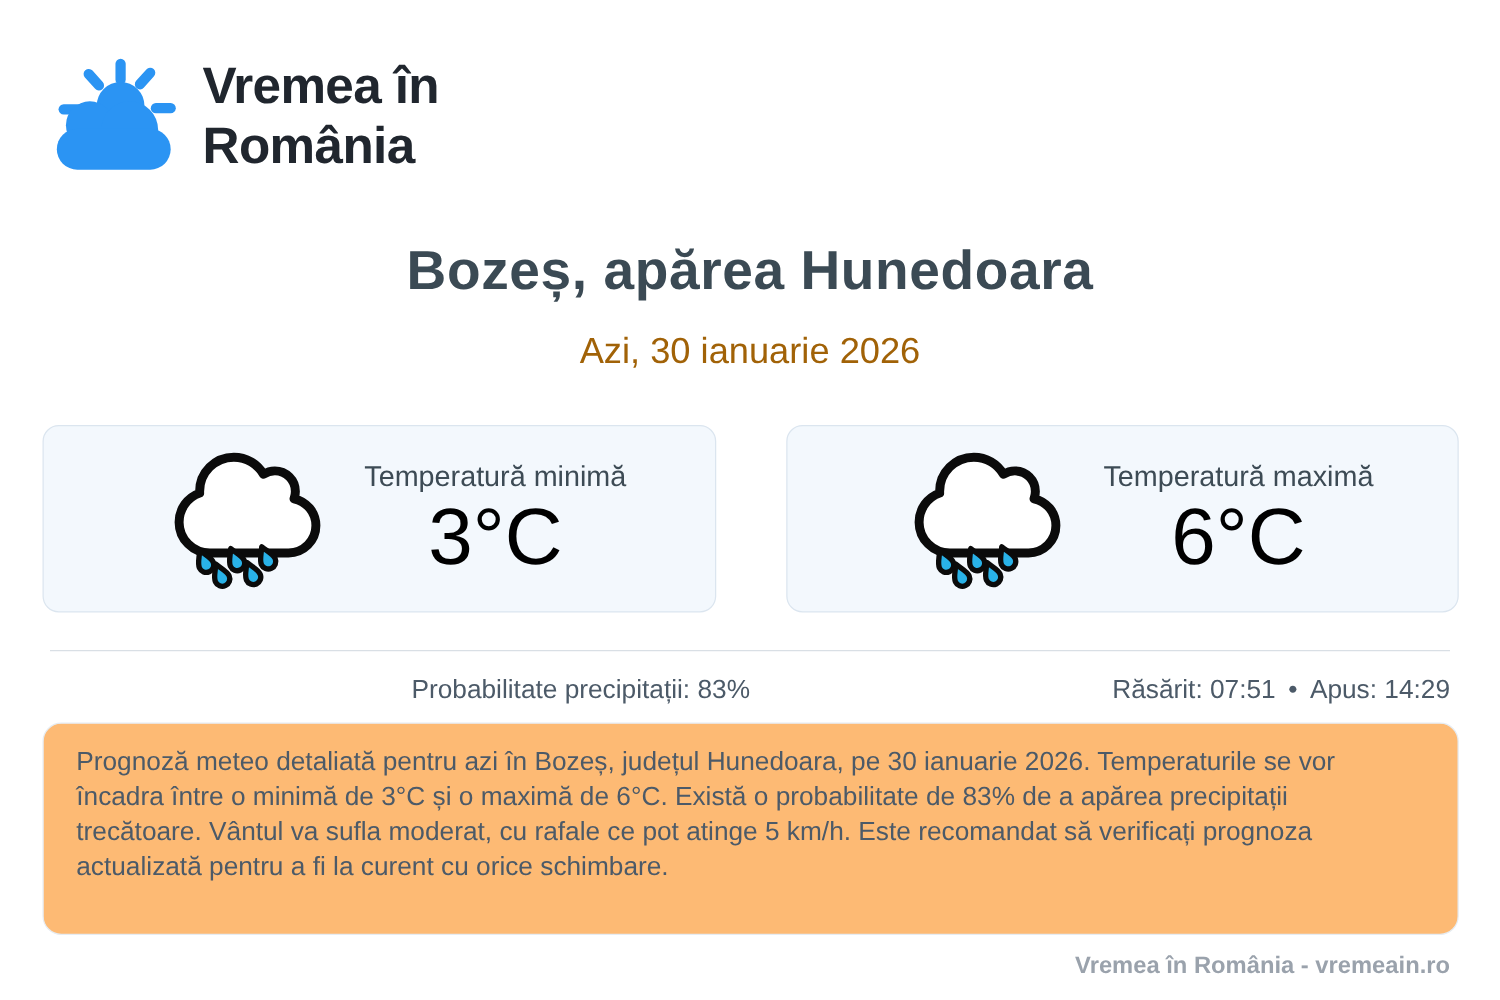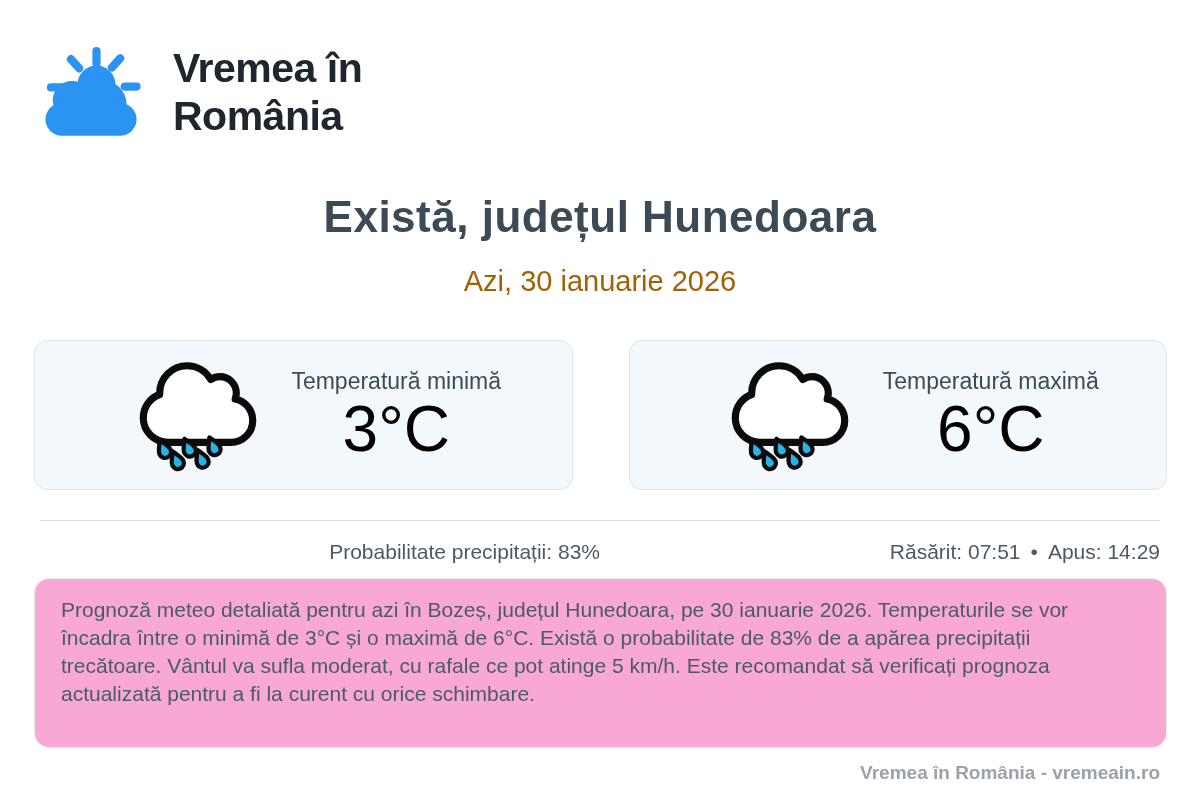--- a/index.html
+++ b/index.html
@@ -1,20 +1,20 @@
 <!DOCTYPE html>
 <html><head>
 <meta charset="utf-8">
 <style>
   html,body{margin:0;padding:0;background:#ffffff;}
   body{font-family:"Liberation Sans","DejaVu Sans",sans-serif;}
   .page{position:relative;width:1200px;height:800px;background:#ffffff;overflow:hidden;}
 
   
-  .logo-row{position:absolute;top:44px;left:40px;display:flex;align-items:center;gap:31px;}
+  .logo-row{position:absolute;top:44px;left:40px;display:flex;align-items:center;gap:20px;}
   .logo-icon{width:102px;height:96px;flex:none;}
   .logo-text{font-weight:bold;font-size:41px;line-height:48px;color:#20262e;letter-spacing:-0.5px;}
 
   
   .title{position:absolute;top:192px;left:0;width:100%;text-align:center;margin:0;
          font-size:44px;font-weight:bold;color:#3b4a54;letter-spacing:0.5px;}
   .subtitle{position:absolute;top:265px;left:0;width:100%;text-align:center;margin:0;
          font-size:29px;font-weight:normal;color:#a16207;}
 
   
@@ -29,21 +29,21 @@
   
   .divider{position:absolute;top:520px;left:40px;right:40px;height:0;border-top:1px solid #d9dfe5;}
   .stats{position:absolute;top:540px;left:40px;right:40px;display:flex;font-size:21px;color:#4c5a68;}
   .stat-left{flex:1;text-align:right;}
   .stat-mid{flex:1;text-align:center;}
   .stat-right{flex:1;text-align:right;white-space:nowrap;}
   .bullet{display:inline-block;margin:0 10px;color:#4c5a68;}
 
   
   .desc-box{position:absolute;top:578px;left:34px;right:33px;height:170px;box-sizing:border-box;
-            background:#f9a8d4;border:1px solid #e6ecf2;border-radius:15px;padding:17px 26px;}
+            background:#fdba74;border:1px solid #e6ecf2;border-radius:15px;padding:17px 26px;}
   .desc-box p{margin:0;font-size:21px;line-height:28px;color:#4c5a68;max-width:1040px;}
 
   
   .footer{position:absolute;top:762px;right:40px;font-size:19px;color:#9aa2ac;font-weight:bold;}
 </style>
 </head>
 <body>
 
 <div class="page">
 
@@ -62,21 +62,21 @@
         <circle cx="70" cy="65" r="25"></circle>
         <rect x="6" y="64" width="100" height="36" rx="18"></rect>
       </g>
     </svg>
     <div class="logo-text">
       <span>Vremea în</span><br>
       <span>România</span>
     </div>
   </header>
 
-  <h1 class="title">Există, județul Hunedoara</h1>
+  <h1 class="title">Bozeș, apărea Hunedoara</h1>
   <h2 class="subtitle">Azi, 30 ianuarie 2026</h2>
 
   <div class="cards">
 
     <div class="card">
       <svg class="rain-icon" viewBox="-35 -25 710 690" aria-hidden="true">
         <path d="M0 336c0 79.5 64.5 144 144 144l368 0c70.7 0 128-57.3 128-128 0-61.9-44-113.6-102.4-125.4 4.1-10.7 6.4-22.4 6.4-34.6 0-53-43-96-96-96-19.7 0-38.1 6-53.3 16.2C367 64.2 315.3 32 256 32c-88.4 0-160 71.6-160 160 0 2.7 .1 5.4 .2 8.1C40.2 219.8 0 273.2 0 336z" fill="#ffffff" stroke="#0b0b0b" stroke-width="42" stroke-linejoin="round"></path>
         <g fill="#29b2e8" stroke="#0b0b0b" stroke-width="20" stroke-linejoin="round">
           <path transform="translate(120 520) rotate(-24) scale(1.25)" d="M0 -46 C -15 -18 -28 -4 -28 14 a28 28 0 0 0 56 0 C 28 -4 15 -18 0 -46 Z"></path>
           <path transform="translate(265 512) rotate(-24) scale(1.25)" d="M0 -46 C -15 -18 -28 -4 -28 14 a28 28 0 0 0 56 0 C 28 -4 15 -18 0 -46 Z"></path>

